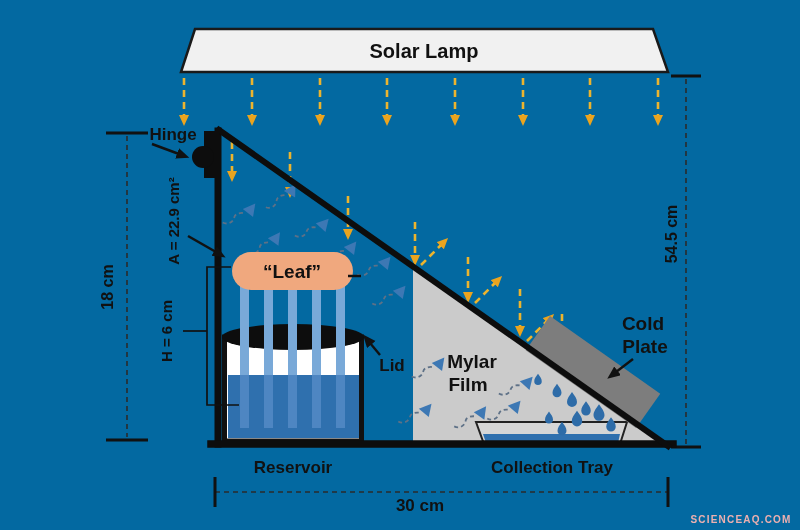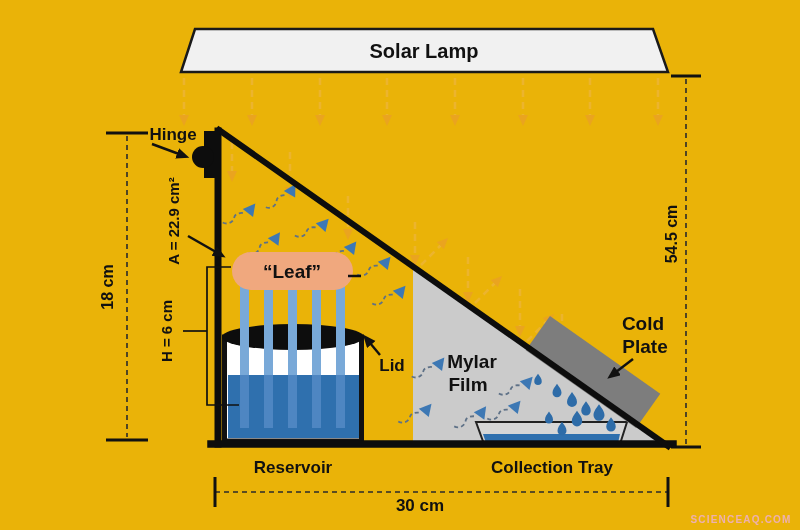--- a/index.html
+++ b/index.html
@@ -1,16 +1,16 @@
 <!DOCTYPE html>
 <html><head>
 <meta charset="utf-8">
 <style>
   html,body{margin:0;padding:0;background:#fff;}
-  .stage{position:relative;width:800px;height:530px;background:#eab308;overflow:hidden;}
+  .stage{position:relative;width:800px;height:530px;background:#0369a1;overflow:hidden;}
   svg{display:block;}
   .lbl{font-family:"Liberation Sans",sans-serif;font-weight:bold;fill:#111;}
   .s20{font-size:20px}.s19{font-size:19px}.s17{font-size:17px}.s16{font-size:16px}.s15{font-size:15px}
   .wm{font-family:"Liberation Sans",sans-serif;font-size:10px;letter-spacing:1.2px;fill:#EDB0B0;font-weight:bold;}
   .ray{stroke:#ECB42E;stroke-width:2.6;stroke-dasharray:7 5;fill:none;}
   .dim{stroke:#2b2b2b;stroke-width:1.6;stroke-dasharray:5 4;fill:none;}
   .tick{stroke:#111;stroke-width:3;}
   .frame{stroke:#0d0d0d;stroke-linecap:square;}
   .vhead{fill:#3D78B4;}
   .vtail{stroke:#5E7187;stroke-width:1.8;stroke-dasharray:4 3;fill:none;}

